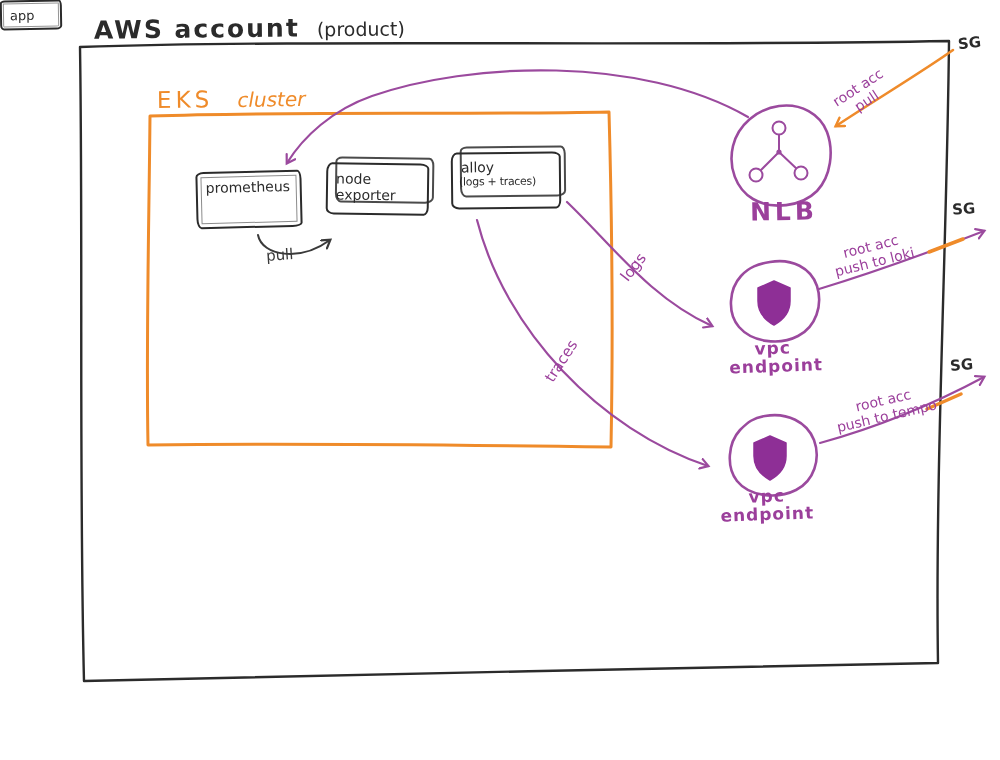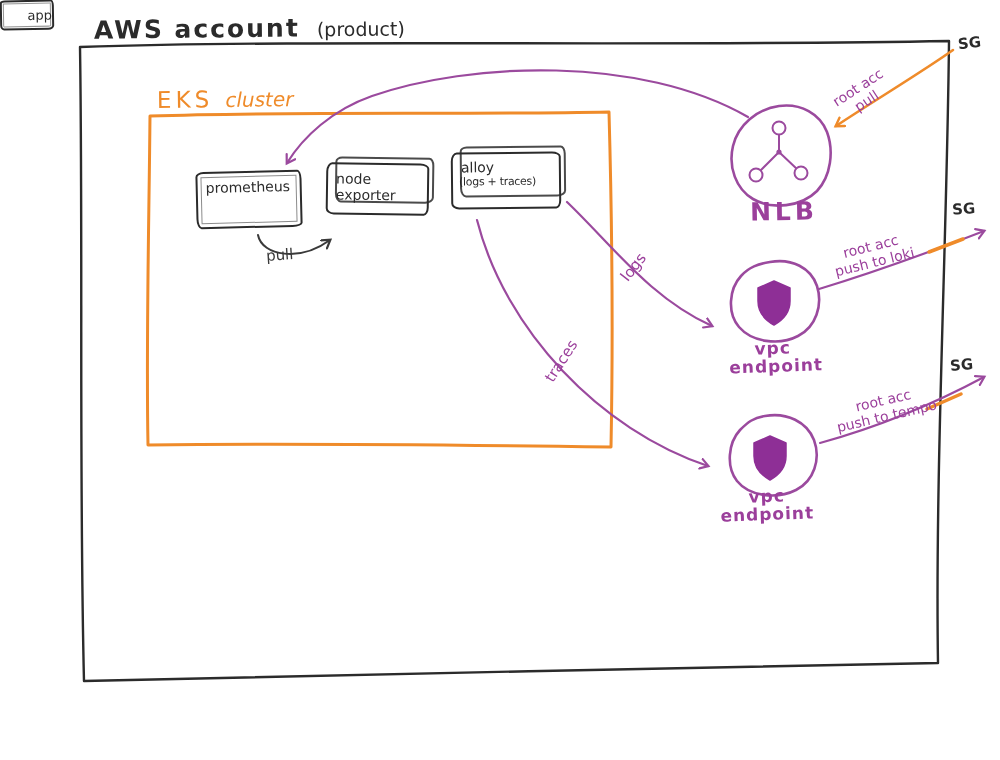--- a/index.html
+++ b/index.html
@@ -9,21 +9,21 @@
   }
   svg.ink-layer { position:absolute; left:0; top:0; z-index:0; }
 
   
   .lbl { position:absolute; z-index:3; white-space:nowrap; }
   .aws-title { left:94px; top:14px; transform:rotate(-0.6deg); }
   .aws-main  { font-size:25px; font-weight:bold; letter-spacing:2px; }
   .aws-suffix{ font-size:19px; margin-left:12px; }
   .eks-title { left:157px; top:86px; transform:rotate(-0.8deg); color:#ef8b2a; }
   .eks-main  { font-size:23px; font-weight:normal; letter-spacing:4px; }
-  .eks-suffix{ font-size:20px; font-style:italic; margin-left:7px; }
+  .eks-suffix{ font-size:20px; font-style:italic; margin-left:19px; }
 
   
   .node { position:absolute; z-index:2; box-sizing:border-box; }
   .sketch {
     border:2.2px solid #2b2b2b;
     border-radius:8px 4px 10px 5px / 5px 9px 4px 10px;
     outline:1.5px solid rgba(43,43,43,.55);
     outline-offset:-6px;
   }
   .stacked {
@@ -40,21 +40,21 @@
   .prometheus-box   { left:196px; top:171px; width:106px; height:57px; transform:rotate(-1.4deg); }
   .node-exporter-box{ left:326px; top:163px; width:103px; height:52px; transform:rotate(0.8deg); }
   .node-exporter-box .node-text { width:74px; line-height:1.15; }
   .alloy-box        { left:451px; top:152px; width:110px; height:57px; transform:rotate(-0.6deg); }
   .alloy-main { display:block; padding:5px 8px 0; font-size:14px; }
   .alloy-sub  { display:block; padding:0 6px; font-size:11px; letter-spacing:-0.3px; }
   .app-box {
     left:353px; top:282px; width:50px; height:26px; transform:rotate(-1deg);
     border:2px solid #2b2b2b; border-radius:5px 3px 6px 4px / 3px 6px 4px 5px;
     outline:1.3px solid rgba(43,43,43,.5); outline-offset:-4px;
-    display:flex; align-items:center; justify-content:flex-end; font-size:13px; z-index:2;
+    display:flex; align-items:center; justify-content:flex-start; font-size:13px; z-index:2;padding-left:8px;
   }
 
   
   .nlb-label {
     left:742px; top:197px; width:84px; text-align:center;
     font-size:25px; font-weight:bold; letter-spacing:4px; color:#9b3f9b;
     transform:rotate(-1deg);
   }
   .vpc-label {
     text-align:center; color:#9b3f9b; font-size:17px; font-weight:bold;

